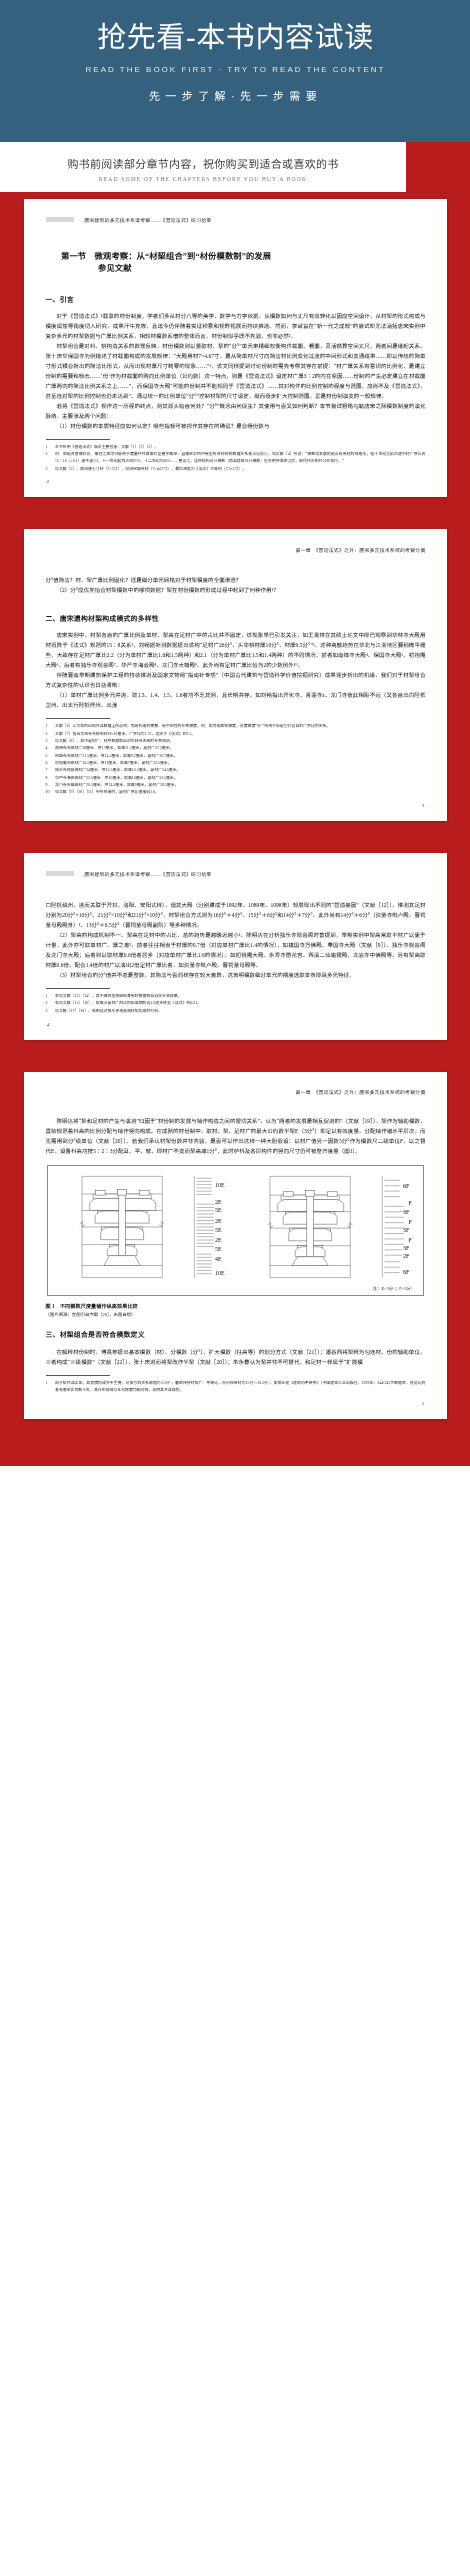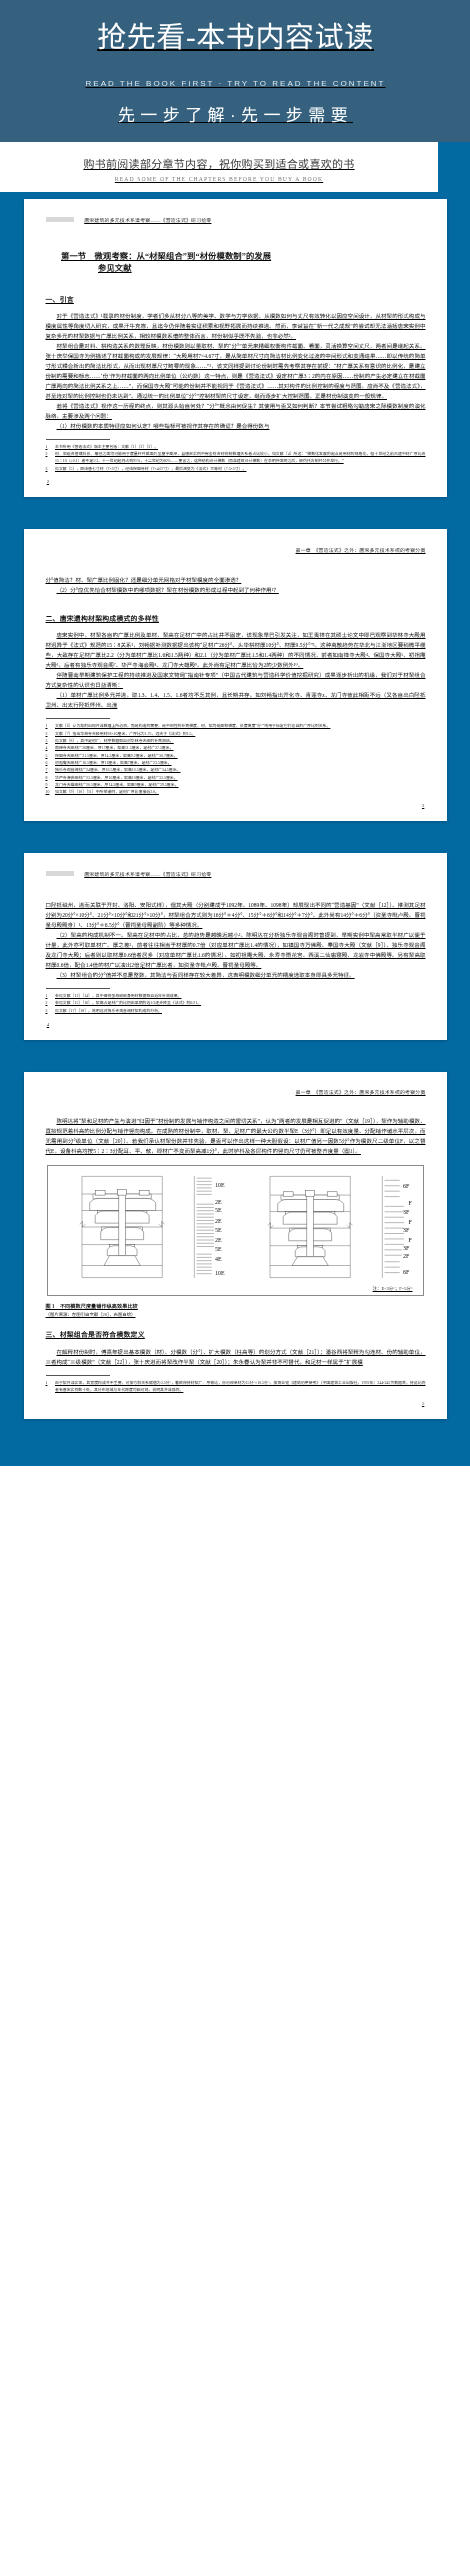--- a/index.html
+++ b/index.html
@@ -5,24 +5,23 @@
 <style>
   * { box-sizing: border-box; }
   html, body {
     margin: 0; padding: 0;
     background: #ffffff;
     font-family: "Liberation Serif", "DejaVu Serif", serif;
   }
   .page-root {
     width: 471px;
     margin: 0 auto;
-    background: #0369a1;
+    background: #b91c1c;
     position: relative;
     overflow: hidden;
-    text-decoration: underline;
   }
 
   
   .banner {
     width: 471px;
     height: 142px;
     background: #35617e;
     display: flex;
     flex-direction: column;
     align-items: center;
@@ -36,36 +35,36 @@
     font-weight: 400;
     letter-spacing: 0.6px;
     line-height: 1.18;
     white-space: nowrap;
   }
   .banner-sub-en {
     color: #dfe9ef;
     font-family: "Liberation Sans", "DejaVu Sans", sans-serif;
     font-size: 8px;
     letter-spacing: 2px;
-    margin-top: 25px;
+    margin-top: 11px;
     white-space: nowrap;
   }
   .banner-sub-cn {
     color: #ffffff;
     font-family: "Liberation Sans", "DejaVu Sans", sans-serif;
-    font-size: 17px;
+    font-size: 11px;
     letter-spacing: 5.4px;
     margin-top: 13px;
     white-space: nowrap;
     font-weight: 300;
   }
 
   
   .subhead {
-    width: 438px;
+    width: 406px;
     background: #ffffff;
     text-align: center;
     padding-top: 13px;
     padding-bottom: 9.5px;
   }
   .subhead-cn {
     color: #3b3b3b;
     font-family: "Liberation Sans", "DejaVu Sans", sans-serif;
     font-size: 11px;
     letter-spacing: 0.3px;

